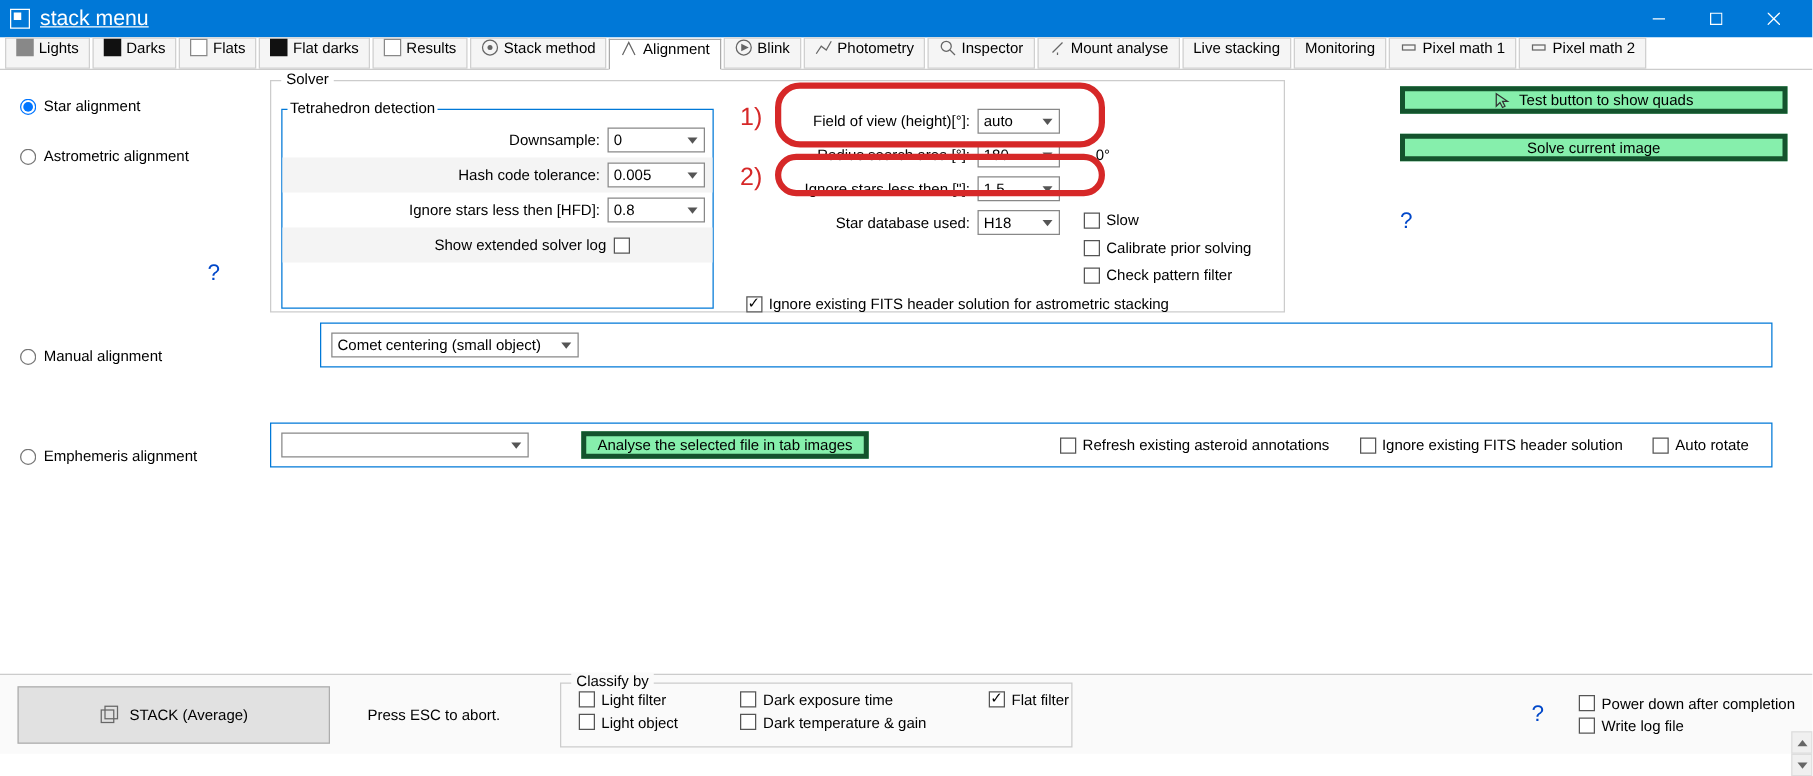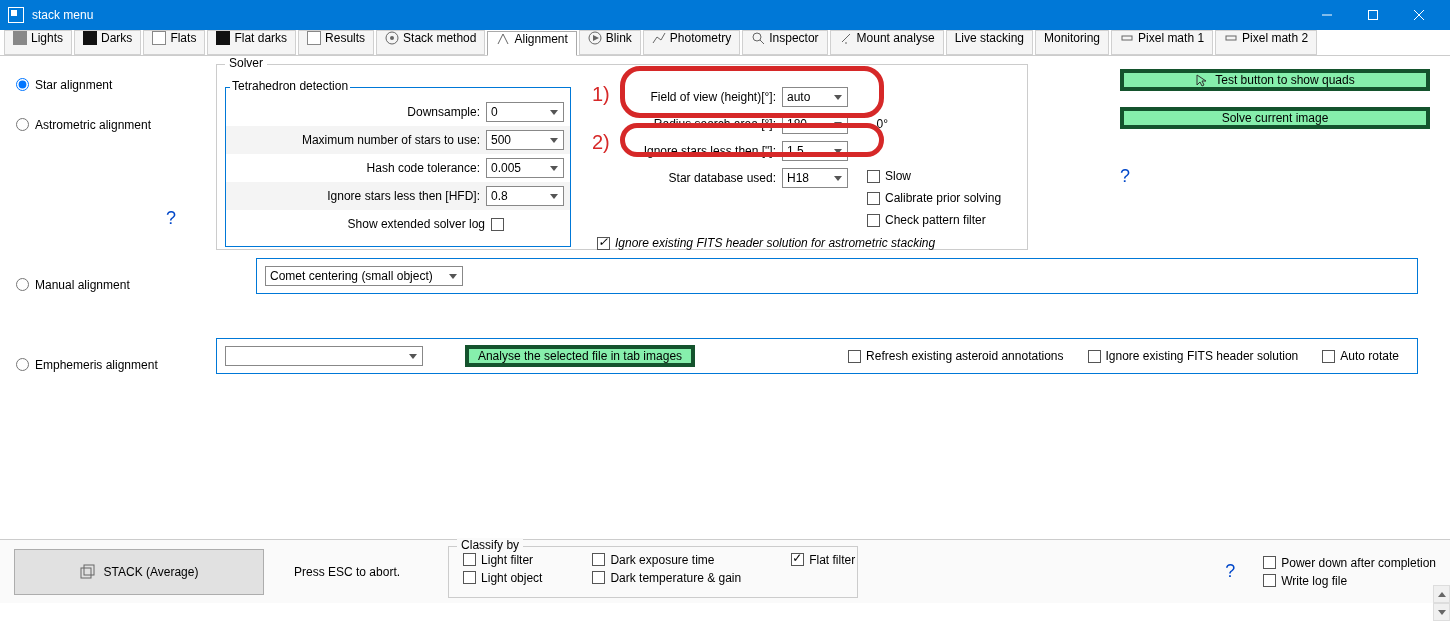--- a/index.html
+++ b/index.html
@@ -2,36 +2,36 @@
 <html><head>
 <meta charset="utf-8">
 <style>
   * { box-sizing: border-box; margin: 0; padding: 0; font-family: "Segoe UI", Tahoma, sans-serif; font-size: 12px; }
   body { background: #fff; width: 1450px; height: 621px; overflow: hidden; position: relative; }
 
   
   .titlebar { background: #0078d7; color: #fff; height: 30px; display: flex; align-items: center; padding: 0 8px; }
   .titlebar .appicon { width: 16px; height: 16px; border: 1px solid #fff; margin-right: 8px; position: relative; }
   .titlebar .appicon::after { content:""; position:absolute; left:2px; top:2px; width:6px; height:6px; background:#fff; }
-  .titlebar .title { flex: 1; font-size: 12px; }
+  .titlebar .title { flex: 1; font-size: 17px; text-decoration: underline; }
   .titlebar .winctl { display:flex; height:100%; }
   .titlebar .winbtn { width:46px; height:100%; display:flex; align-items:center; justify-content:center; cursor:pointer; }
   .titlebar .winbtn svg { stroke:#fff; }
 
   
   .tabbar { height: 26px; background: #fff; border-bottom: 1px solid #ccc; display:flex; align-items:stretch; padding: 0 4px; }
   .tab { display:flex; align-items:flex-start; padding:0 8px; border:1px solid transparent; border-bottom:none; cursor:pointer; white-space:nowrap; gap:4px; background:#f5f5f5; border:1px solid #d0d0d0; margin-right:2px; }
   .tab.active { background:#fff; border:1px solid #aaa; border-bottom:1px solid #fff; position:relative; top:1px; }
   .tabicon { width:14px; height:14px; display:inline-block; }
 
   
   .content { position:relative; padding: 8px 10px 0 16px; height: calc(100% - 30px - 26px - 70px); }
 
   .radio-col { position:absolute; left:16px; top:16px; width:180px; }
-  .radio-item { display:flex; align-items:flex-start; margin-bottom:26px; margin-top:12px;}
+  .radio-item { display:flex; align-items:flex-end; margin-bottom:26px; margin-top:12px;}
   .radio-item input { margin-right:6px; }
 
   .solver-frame { position:absolute; left:216px; top:8px; width:812px; border:1px solid #ccc; padding-bottom:6px; }
   .solver-frame > .legend { position:absolute; top:-9px; left:8px; background:#fff; padding:0 4px; }
 
   .tetra-frame { position:absolute; left:8px; top:22px; width:346px; height:160px; border:1px solid #0078d7; }
   .tetra-frame > .legend { position:absolute; top:-9px; left:4px; background:#fff; padding:0 2px; }
 
   .row { display:flex; align-items:center; justify-content:flex-end; height:28px; padding:0 6px; }
   .row:nth-child(even){ background:#f4f4f4; }
@@ -42,21 +42,21 @@
   .chk.checked::after { content:"✓"; position:absolute; left:0; top:-3px; font-size:12px; color:#000;}
 
   .solver-right { position:absolute; left:375px; top:18px; width:430px; }
   .sr-row { display:flex; align-items:center; height:27px; }
   .sr-row .lbl { width:190px; text-align:right; padding-right:6px;}
   .sr-row .combo { width:66px; }
   .sr-row .after { width:40px; text-align:right; padding-left:6px;}
   .sr-checks { position:absolute; left:275px; top:82px; }
   .sr-checks .ckrow { display:flex; align-items:center; gap:5px; height:22px; }
 
-  .sr-bottom { position:absolute; left:8px; top:171px; display:flex; align-items:center; gap:5px;font-style:italic; }
+  .sr-bottom { position:absolute; left:8px; top:171px; display:flex; align-items:center; gap:5px; }
 
   
   .redbox { position:absolute; border:5px solid #d62828; border-radius:20px; pointer-events:none; }
   .redlabel { position:absolute; color:#d62828; font-size:20px; font-weight:400; }
 
   .help { color:#0047c9; font-size:18px; cursor:pointer; position:absolute; }
 
   
   .right-buttons { position:absolute; right:20px; top:13px; width:310px; }
   .winbutton { width:100%; height:22px; background:#86efac; border:4px solid #14532d; display:flex; align-items:center; justify-content:center; gap:6px; cursor:pointer; margin-bottom:16px;}
@@ -217,26 +217,20 @@
     <div class="tetra-frame">
       <span class="legend">Tetrahedron detection</span>
       <div style="height:10px;"></div>
       <div class="row">
           <label>Downsample:</label>
           <div class="combo">
             <span>0</span>
           </div>
         </div>
       <div class="row">
-          <label>Maximum number of stars to use:</label>
-          <div class="combo">
-            <span>500</span>
-          </div>
-        </div>
-      <div class="row">
           <label>Hash code tolerance:</label>
           <div class="combo">
             <span>0.005</span>
           </div>
         </div>
       <div class="row">
           <label>Ignore stars less then [HFD]:</label>
           <div class="combo">
             <span>0.8</span>
           </div>

